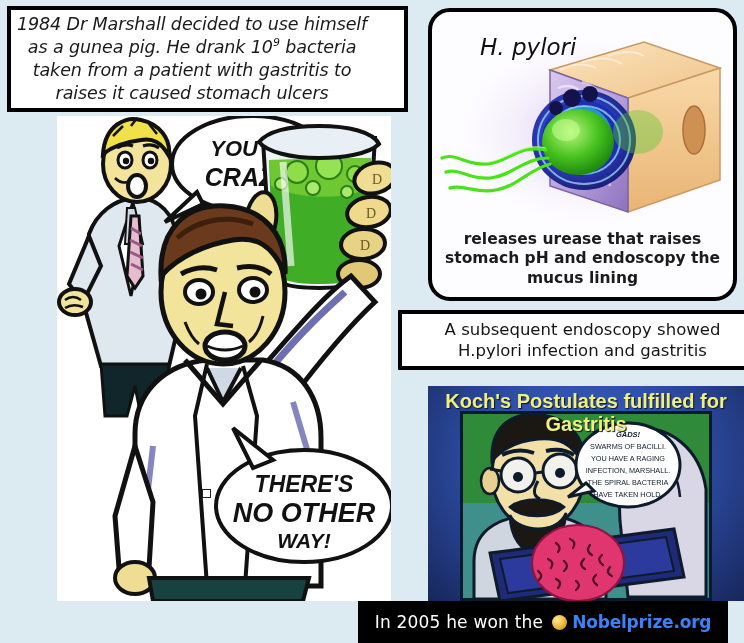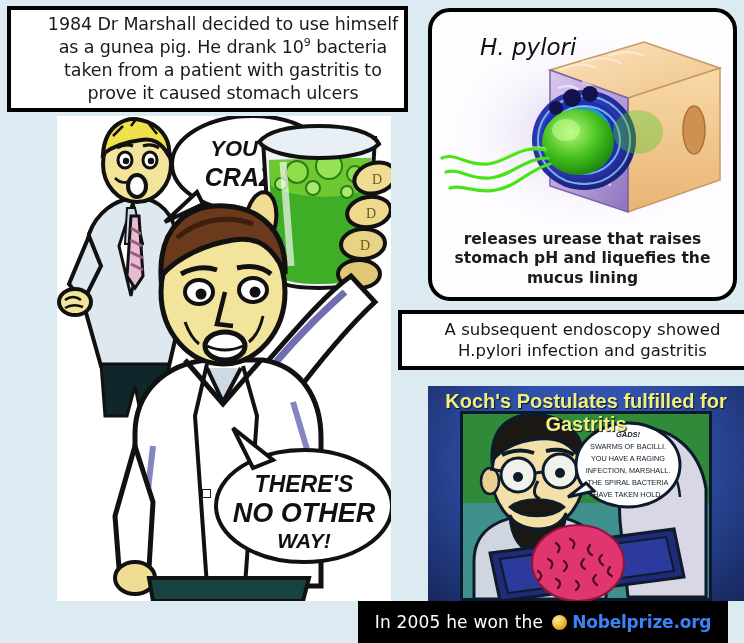--- a/index.html
+++ b/index.html
@@ -11,21 +11,21 @@
     overflow:hidden;
     position:relative;
   }
   .slide{position:absolute;left:0;top:0;width:744px;height:643px;background:#dceaf1;}
 
   
   .caption-box{
     position:absolute;left:7px;top:6px;width:401px;height:106px;
     background:#ffffff;border:4px solid #000000;
     box-sizing:border-box;
-    display:flex;align-items:center;justify-content:flex-end;
+    display:flex;align-items:center;justify-content:flex-start;font-style:italic;
   }
   .caption-box p{
     margin:0;text-align:center;color:#1a1a1a;
     font-size:17.5px;line-height:1.32;letter-spacing:-0.1px;
     padding:0 6px;
   }
   .caption-box sup{font-size:11px;vertical-align:super;}
 
   
   .cartoon{
@@ -101,21 +101,21 @@
 </head>
 <body>
 
 <div class="slide">
 
   <div class="caption-box">
     <p>
       <span>1984 Dr Marshall decided to use himself</span><br>
       <span>as a gunea pig. He drank 10</span><sup>9</sup><span> bacteria</span><br>
       <span>taken from a patient with gastritis to</span><br>
-      <span>prove it caused stomach ulcers</span>
+      <span>raises it caused stomach ulcers</span>
     </p>
   </div>
 
   <div class="cartoon">
     <svg width="334" height="485" viewBox="0 0 334 485" xmlns="http://www.w3.org/2000/svg">
       <rect x="0" y="0" width="334" height="485" fill="#ffffff"></rect>
 
       <g>
 
         <path d="M32 118 C40 96 58 84 76 82 C96 80 112 92 118 112 L126 190 L112 250 L44 250 L26 186 Z" fill="#dfe7ef" stroke="#111" stroke-width="4"></path>
@@ -325,21 +325,21 @@
       </g>
       <g stroke="#b6ff8d" stroke-width="1.2" fill="none" opacity="0.8">
         <path d="M114 136 C88 130 76 148 56 150"></path>
       </g>
     </svg>
 
     <div class="hp-title">H. pylori</div>
 
     <div class="hp-caption">
       <div>releases urease that raises</div>
-      <div>stomach pH and liquefies the</div>
+      <div>stomach pH and endoscopy the</div>
       <div>mucus lining</div>
     </div>
   </div>
 
   <div class="endo-box">
     <p>
       <span>A subsequent endoscopy showed</span><br>
       <span>H.pylori infection and gastritis</span>
     </p>
   </div>

